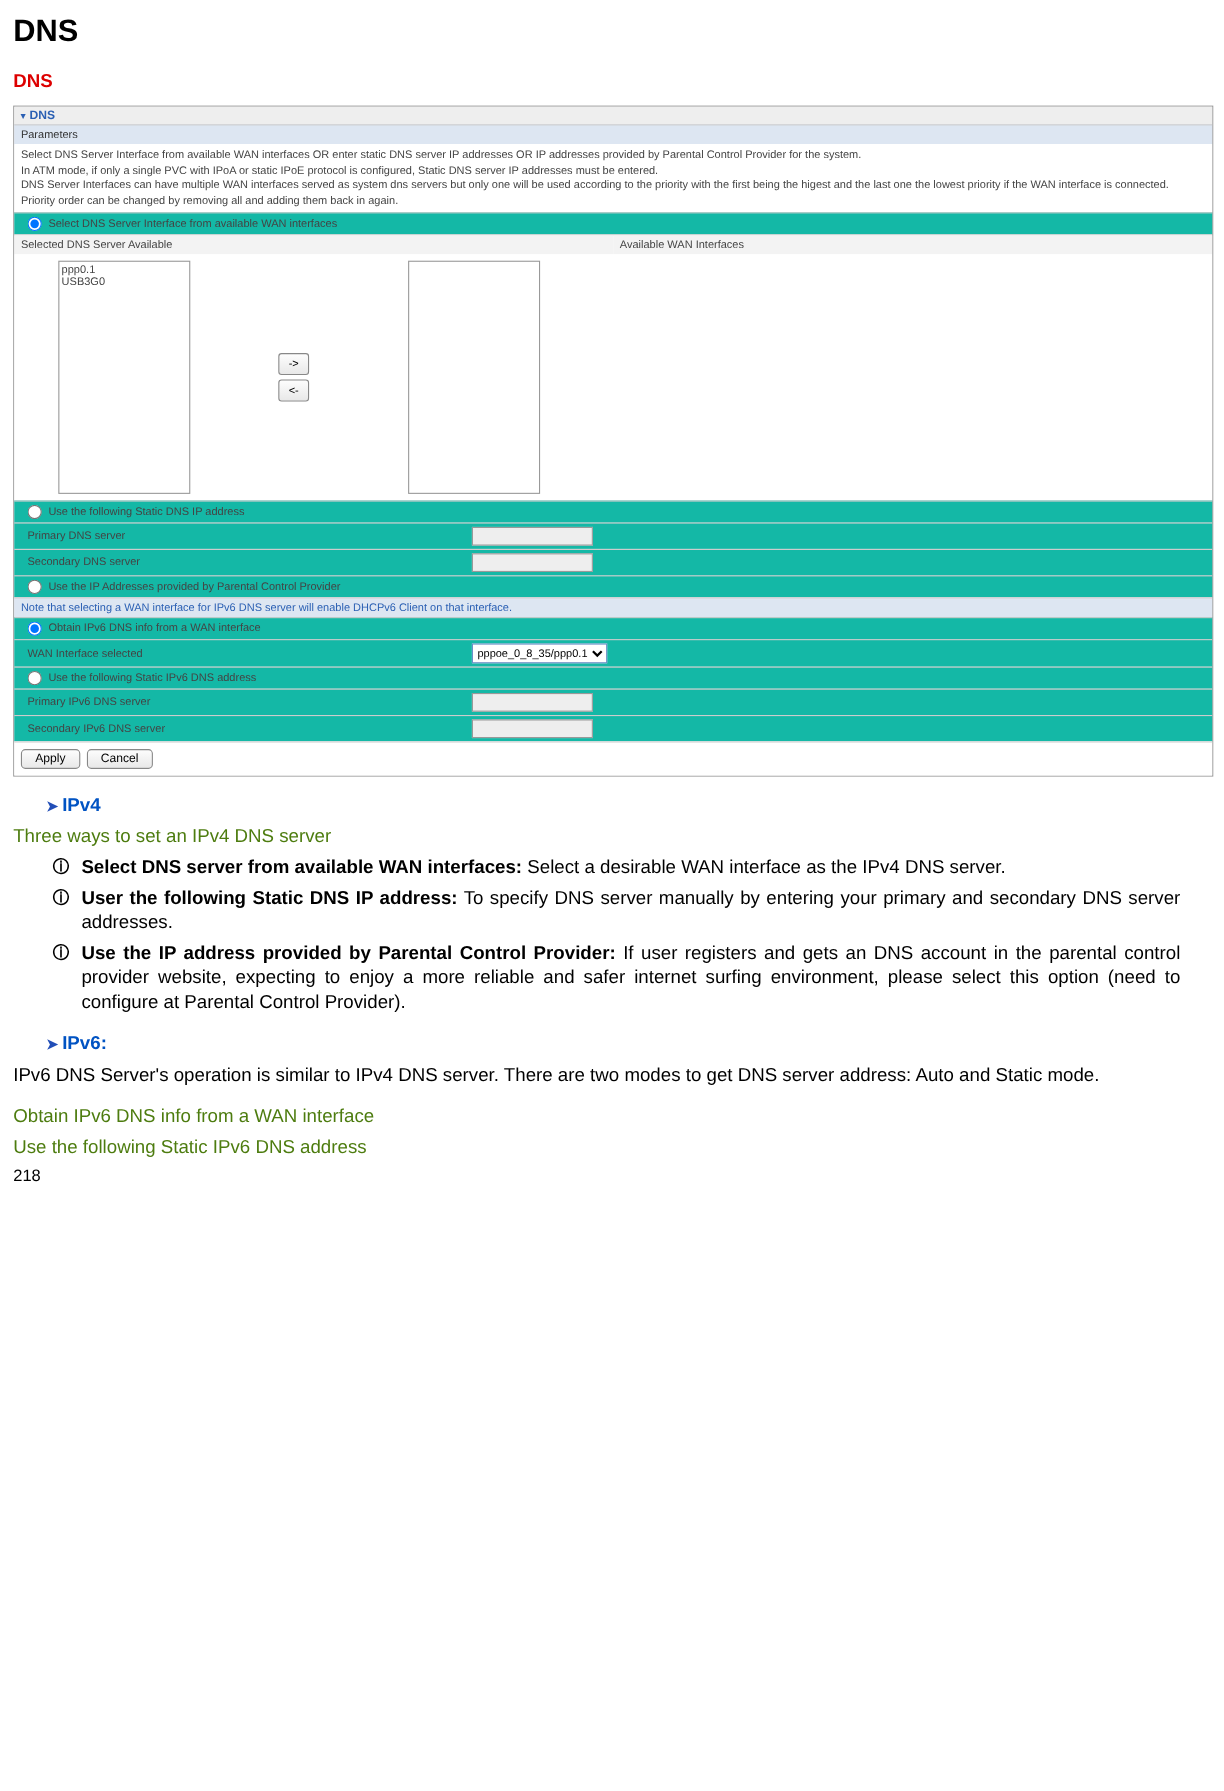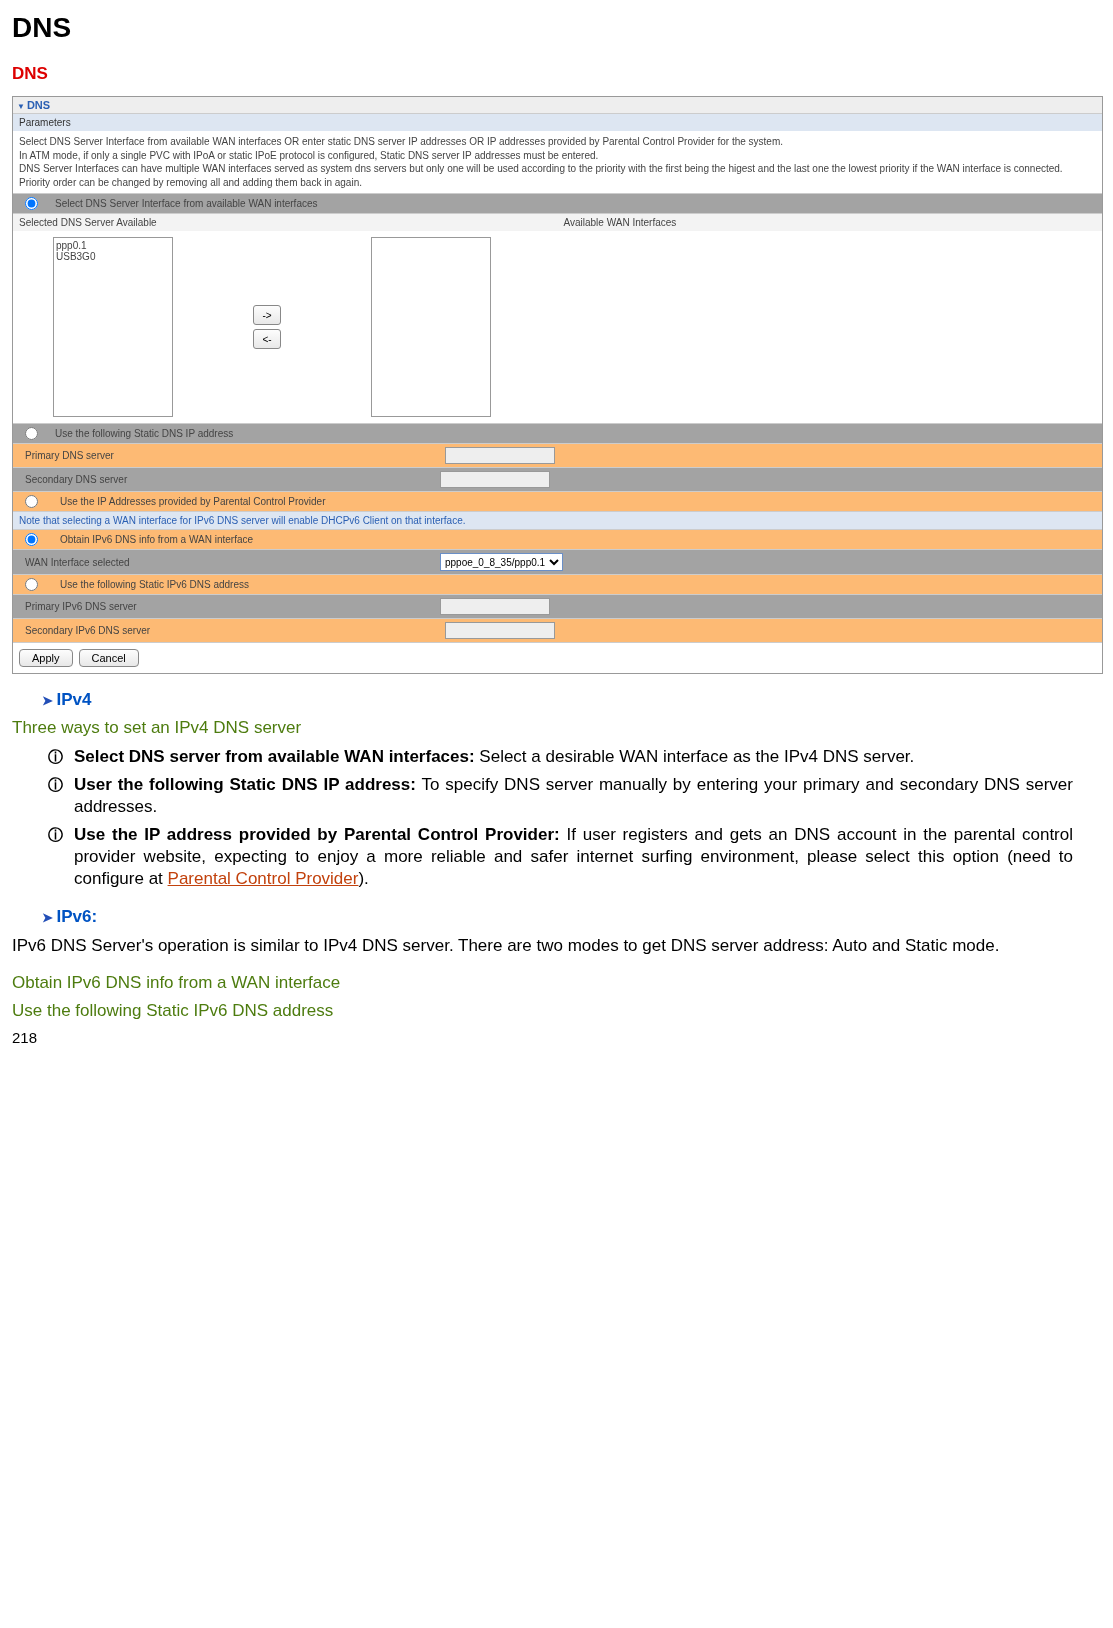--- a/index.html
+++ b/index.html
@@ -8,44 +8,44 @@
     h1 { font-size: 28px; font-weight: bold; margin-bottom: 20px; }
     .intro { font-size: 17px; text-align: justify; line-height: 1.25; margin-bottom: 24px; }
     .section-red { color: #d00; font-weight: bold; font-size: 17px; margin-bottom: 12px; }
 
     .config-panel { border: 1px solid #999; width: 1091px; margin-bottom: 16px; font-size: 10px; color: #444; }
     .panel-title { background: #eee; color: #2a5fb3; font-weight: bold; padding: 2px 4px; font-size: 11px; }
     .panel-title::before { content: "▼"; font-size: 8px; color: #2a5fb3; margin-right: 2px; }
     .param-head { background: #dde6f2; padding: 3px 6px; color: #333; font-size: 10px; border-top: 1px solid #ccc; }
     .desc-text { padding: 4px 6px; color: #444; line-height: 1.35; font-size: 10px; background: #fff; }
     .row { border-top: 1px solid #ccc; padding: 3px 6px; display: flex; align-items: center; font-size: 10px; }
-    .row-alt { background: #a3a3a3; gap: 11px; }
-    .row-white { background: #fdba74; gap: 16px; }
+    .row-alt { background: #14b8a6; }
+    .row-white { background: #14b8a6; }
     .row label { color: #444; font-size: 10px; }
     .row input[type=radio] { margin: 0 6px 0 6px; }
     .row input[type=text] { height: 17px; width: 110px; border: 1px solid #999; background: #eee; }
     .row select { height: 18px; font-size: 10px; border: 1px solid #6a8fc7; background: #fff; }
     .row .label-cell { width: 400px; padding-left: 6px; }
     .row .input-cell { flex: 1; padding-left: 10px; }
     .dual-head { display: flex; border-top: 1px solid #ccc; }
     .dual-head > div { flex: 1; padding: 3px 6px; background: #f3f3f3; color: #444; }
     .dual-body { display: flex; padding: 6px 10px; background: #fff; align-items: center; }
-    .listbox { width: 120px; height: 180px; border: 1px solid #999; background: #fff; margin-left: 30px; padding: 2px; font-size: 10px; overflow: auto; }
+    .listbox { width: 120px; height: 212px; border: 1px solid #999; background: #fff; margin-left: 30px; padding: 2px; font-size: 10px; overflow: auto; }
     .arrow-btns { display: flex; flex-direction: column; gap: 4px; margin: 0 60px 0 80px; }
     .arrow-btn { width: 28px; height: 20px; border: 1px solid #888; background: linear-gradient(#fdfdfd,#e8e8e8); font-size: 10px; border-radius: 3px; cursor: pointer; }
     .note-blue { background: #dde6f2; color: #2a5fb3; padding: 3px 6px; font-size: 10px; border-top: 1px solid #ccc; }
     .btnrow { padding: 6px; border-top: 1px solid #ccc; display: flex; gap: 6px; background: #fff; }
     .btn { border: 1px solid #888; background: linear-gradient(#fdfdfd,#e8e8e8); padding: 2px 12px; border-radius: 4px; font-size: 11px; cursor: pointer; }
     .arrow-head { color: #0053c3; font-weight: bold; font-size: 17px; margin: 6px 0 8px 30px; }
     .arrow-head::before { content: "➤ "; font-size: 13px; color: #224eb7; }
     .blue-bold { color: #4d7c0f; font-weight: normal; font-size: 17px; margin-bottom: 8px; }
     .info-list { list-style: none; padding-left: 36px; margin-bottom: 16px; }
     .info-list li { position: relative; padding-left: 26px; font-size: 17px; text-align: justify; margin-bottom: 6px; line-height: 1.3; }
     .info-list li::before { content: "ⓘ"; position: absolute; left: 0; top: 1px; font-size: 15px; font-weight: bold; }
-    .ulink { color: #c2410c; text-decoration: underline; }
+    .ulink { color: #000000; }
     .plain { font-size: 17px; text-align: justify; margin-bottom: 16px; line-height: 1.3; }
     .black-bold { font-weight: bold; }
     .pgno { text-align: left; font-size: 15px; }
   </style>
 </head>
 <body>
 
 <div class="page">
   <h1>DNS</h1>
   <p class="section-red">DNS</p>

